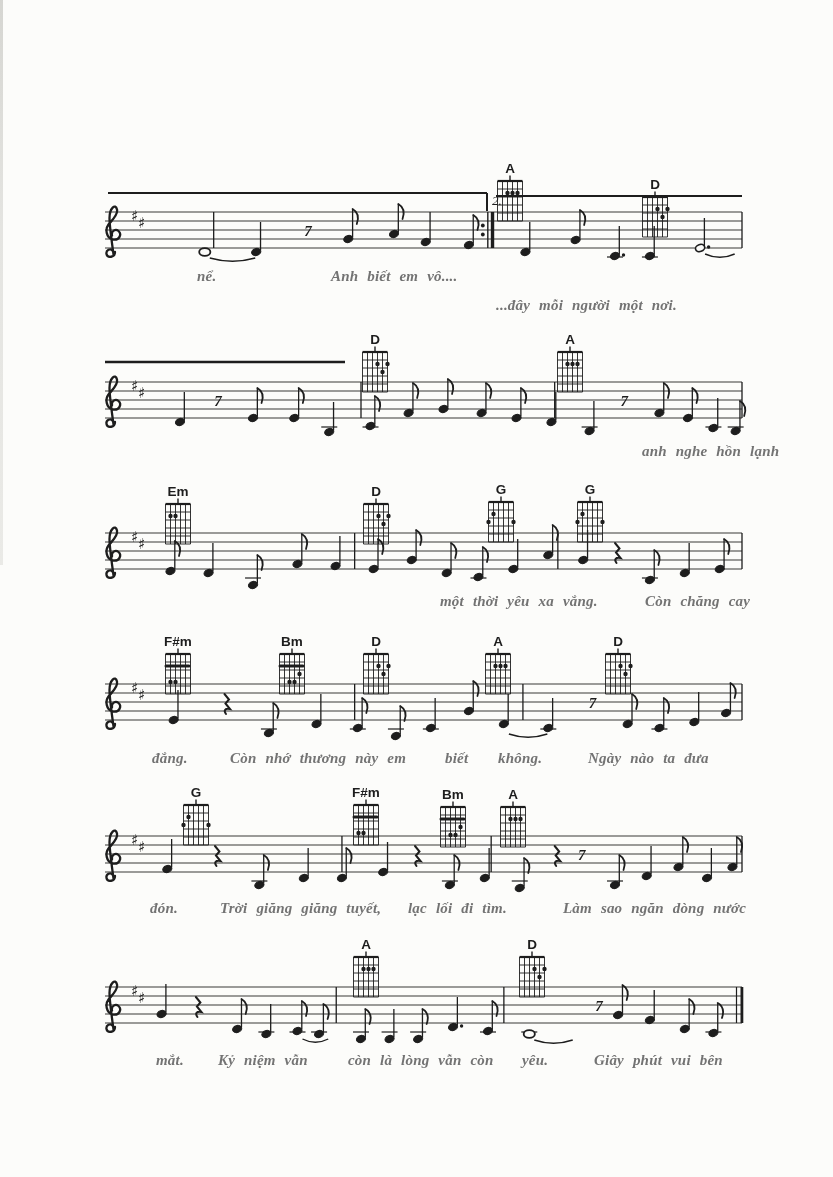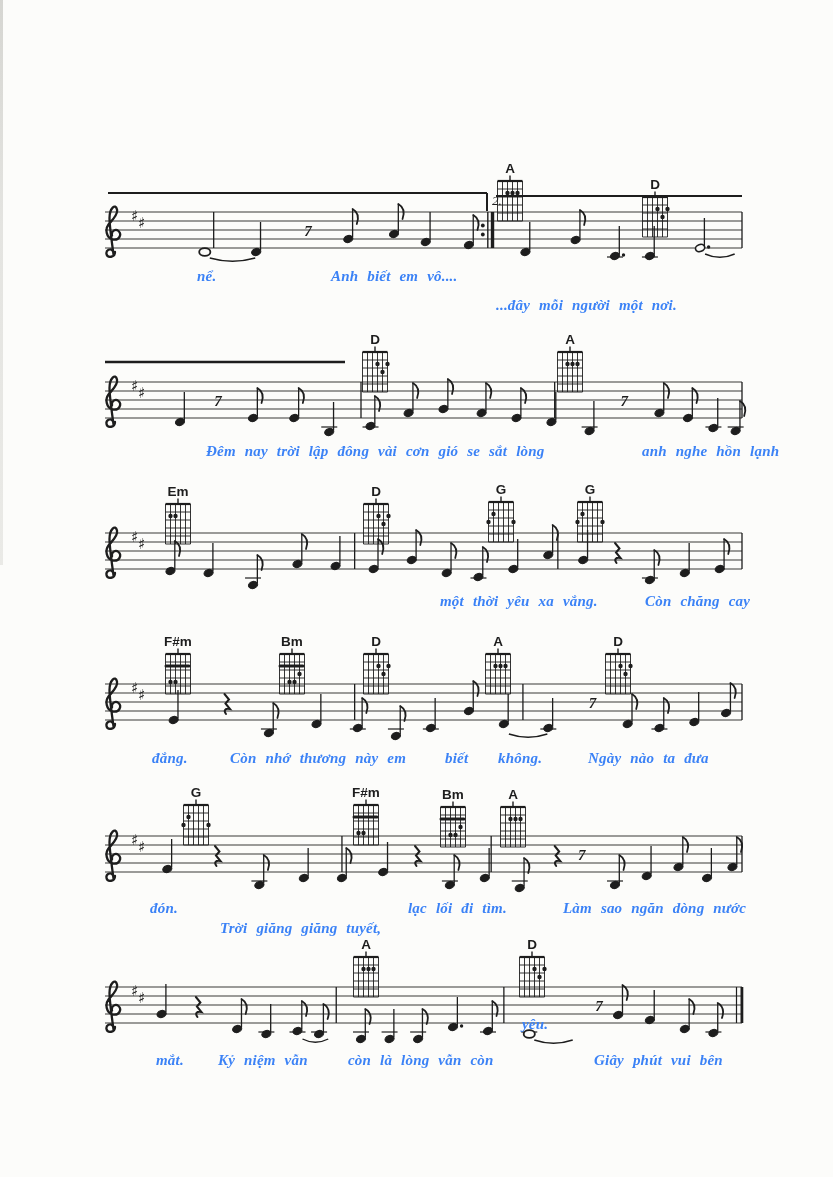--- a/index.html
+++ b/index.html
@@ -20,21 +20,21 @@
   svg.staff{position:absolute;overflow:visible;}
   .lyric{
     position:absolute;
     font-family:"Liberation Serif", serif;
     font-style:italic;
     font-weight:700;
     font-size:15px;
     letter-spacing:.2px;
     word-spacing:5px;
     white-space:nowrap;
-    color:#3b82f6;
+    color:#737373;
   }
   .chord{position:absolute;}
   .chord svg{overflow:visible;display:block;}
 </style>
 </head>
 <body>
 
 <div id="page">
   <div class="scan-strip"></div>
 <svg class="staff" width="690" height="96" style="left: 95px; top: 188px;">
@@ -238,21 +238,20 @@
           <line x1="2.5" y1="16" x2="27.5" y2="16" stroke="#1d1d1d" stroke-width="0.9"></line>
           <line x1="2.5" y1="24" x2="27.5" y2="24" stroke="#1d1d1d" stroke-width="0.9"></line>
           <line x1="2.5" y1="32" x2="27.5" y2="32" stroke="#1d1d1d" stroke-width="0.9"></line>
           <line x1="2.5" y1="40" x2="27.5" y2="40" stroke="#1d1d1d" stroke-width="0.9"></line>
           <circle cx="12.5" cy="12" r="2.2" fill="#1d1d1d"></circle>
           <circle cx="17.5" cy="12" r="2.2" fill="#1d1d1d"></circle>
           <circle cx="22.5" cy="12" r="2.2" fill="#1d1d1d"></circle>
         </g>
       </svg>
     </div>
-    <span class="lyric" style="left: 206px; top: 443px;">Đêm  nay trời lập   đông vài  cơn gió  se  sắt   lòng</span>
     <span class="lyric" style="left: 642px; top: 443px;">anh nghe hồn lạnh</span>
     <svg class="staff" width="690" height="96" style="left: 95px; top: 509px;">
       <line x1="10" y1="24" x2="647" y2="24" stroke="#1d1d1d" stroke-width="1.1" opacity="0.88"></line>
       <line x1="10" y1="33" x2="647" y2="33" stroke="#1d1d1d" stroke-width="1.1" opacity="0.88"></line>
       <line x1="10" y1="42" x2="647" y2="42" stroke="#1d1d1d" stroke-width="1.1" opacity="0.88"></line>
       <line x1="10" y1="51" x2="647" y2="51" stroke="#1d1d1d" stroke-width="1.1" opacity="0.88"></line>
       <line x1="10" y1="60" x2="647" y2="60" stroke="#1d1d1d" stroke-width="1.1" opacity="0.88"></line>
       <path d="M20,64 C20,69.5 12.5,70.5 11.5,66 C10.7,62 15.5,60 17.5,62.5 C18.6,64 18.8,65.5 18.6,67 C16.5,52 14.5,38 14.5,30 C14.5,20 20.5,15 22,21.5 C23.3,27 17,32 13.5,36.5 C10,41 11,50 18,51.5 C24.5,52.8 27,46 23.5,43 C20.5,40.5 16,43 17,47.5" fill="none" stroke="#1d1d1d" stroke-width="2.3" stroke-linecap="round"></path>
       <text x="36" y="33" font-size="15" font-weight="bold" font-family="&quot;DejaVu Sans&quot;, sans-serif" fill="#1d1d1d">♯</text>
       <text x="43" y="40" font-size="15" font-weight="bold" font-family="&quot;DejaVu Sans&quot;, sans-serif" fill="#1d1d1d">♯</text>
@@ -714,21 +713,21 @@
           <line x1="2.5" y1="24" x2="27.5" y2="24" stroke="#1d1d1d" stroke-width="0.9"></line>
           <line x1="2.5" y1="32" x2="27.5" y2="32" stroke="#1d1d1d" stroke-width="0.9"></line>
           <line x1="2.5" y1="40" x2="27.5" y2="40" stroke="#1d1d1d" stroke-width="0.9"></line>
           <circle cx="12.5" cy="12" r="2.2" fill="#1d1d1d"></circle>
           <circle cx="17.5" cy="12" r="2.2" fill="#1d1d1d"></circle>
           <circle cx="22.5" cy="12" r="2.2" fill="#1d1d1d"></circle>
         </g>
       </svg>
     </div>
     <span class="lyric" style="left: 150px; top: 900px; text-align: right;">đón.</span>
-    <span class="lyric" style="left: 220px; top: 900px; margin-top: 20px;">Trời  giăng  giăng tuyết,</span>
+    <span class="lyric" style="left: 220px; top: 900px;">Trời  giăng  giăng tuyết,</span>
     <span class="lyric" style="left: 408px; top: 900px;">lạc   lối  đi  tìm.</span>
     <span class="lyric" style="left: 563px; top: 900px;">Làm  sao  ngăn  dòng  nước</span>
     <svg class="staff" width="690" height="96" style="left: 95px; top: 963px;">
       <line x1="10" y1="24" x2="647" y2="24" stroke="#1d1d1d" stroke-width="1.1" opacity="0.88"></line>
       <line x1="10" y1="33" x2="647" y2="33" stroke="#1d1d1d" stroke-width="1.1" opacity="0.88"></line>
       <line x1="10" y1="42" x2="647" y2="42" stroke="#1d1d1d" stroke-width="1.1" opacity="0.88"></line>
       <line x1="10" y1="51" x2="647" y2="51" stroke="#1d1d1d" stroke-width="1.1" opacity="0.88"></line>
       <line x1="10" y1="60" x2="647" y2="60" stroke="#1d1d1d" stroke-width="1.1" opacity="0.88"></line>
       <path d="M20,64 C20,69.5 12.5,70.5 11.5,66 C10.7,62 15.5,60 17.5,62.5 C18.6,64 18.8,65.5 18.6,67 C16.5,52 14.5,38 14.5,30 C14.5,20 20.5,15 22,21.5 C23.3,27 17,32 13.5,36.5 C10,41 11,50 18,51.5 C24.5,52.8 27,46 23.5,43 C20.5,40.5 16,43 17,47.5" fill="none" stroke="#1d1d1d" stroke-width="2.3" stroke-linecap="round"></path>
       <text x="36" y="33" font-size="15" font-weight="bold" font-family="&quot;DejaVu Sans&quot;, sans-serif" fill="#1d1d1d">♯</text>
@@ -832,15 +831,15 @@
           <line x1="2.5" y1="40" x2="27.5" y2="40" stroke="#1d1d1d" stroke-width="0.9"></line>
           <circle cx="17.5" cy="12" r="2.2" fill="#1d1d1d"></circle>
           <circle cx="22.5" cy="20" r="2.2" fill="#1d1d1d"></circle>
           <circle cx="27.5" cy="12" r="2.2" fill="#1d1d1d"></circle>
         </g>
       </svg>
     </div>
     <span class="lyric" style="left: 156px; top: 1052px;">mắt.</span>
     <span class="lyric" style="left: 218px; top: 1052px;">Kỷ  niệm  vẫn</span>
     <span class="lyric" style="left: 348px; top: 1052px; text-align: right;">còn   là  lòng  vẫn  còn</span>
-    <span class="lyric" style="left: 522px; top: 1016px;">yêu.</span>
+    <span class="lyric" style="left: 522px; top: 1052px;">yêu.</span>
     <span class="lyric" style="left: 594px; top: 1052px;">Giây  phút  vui  bên</span>
   </div>
 
 </body></html>

